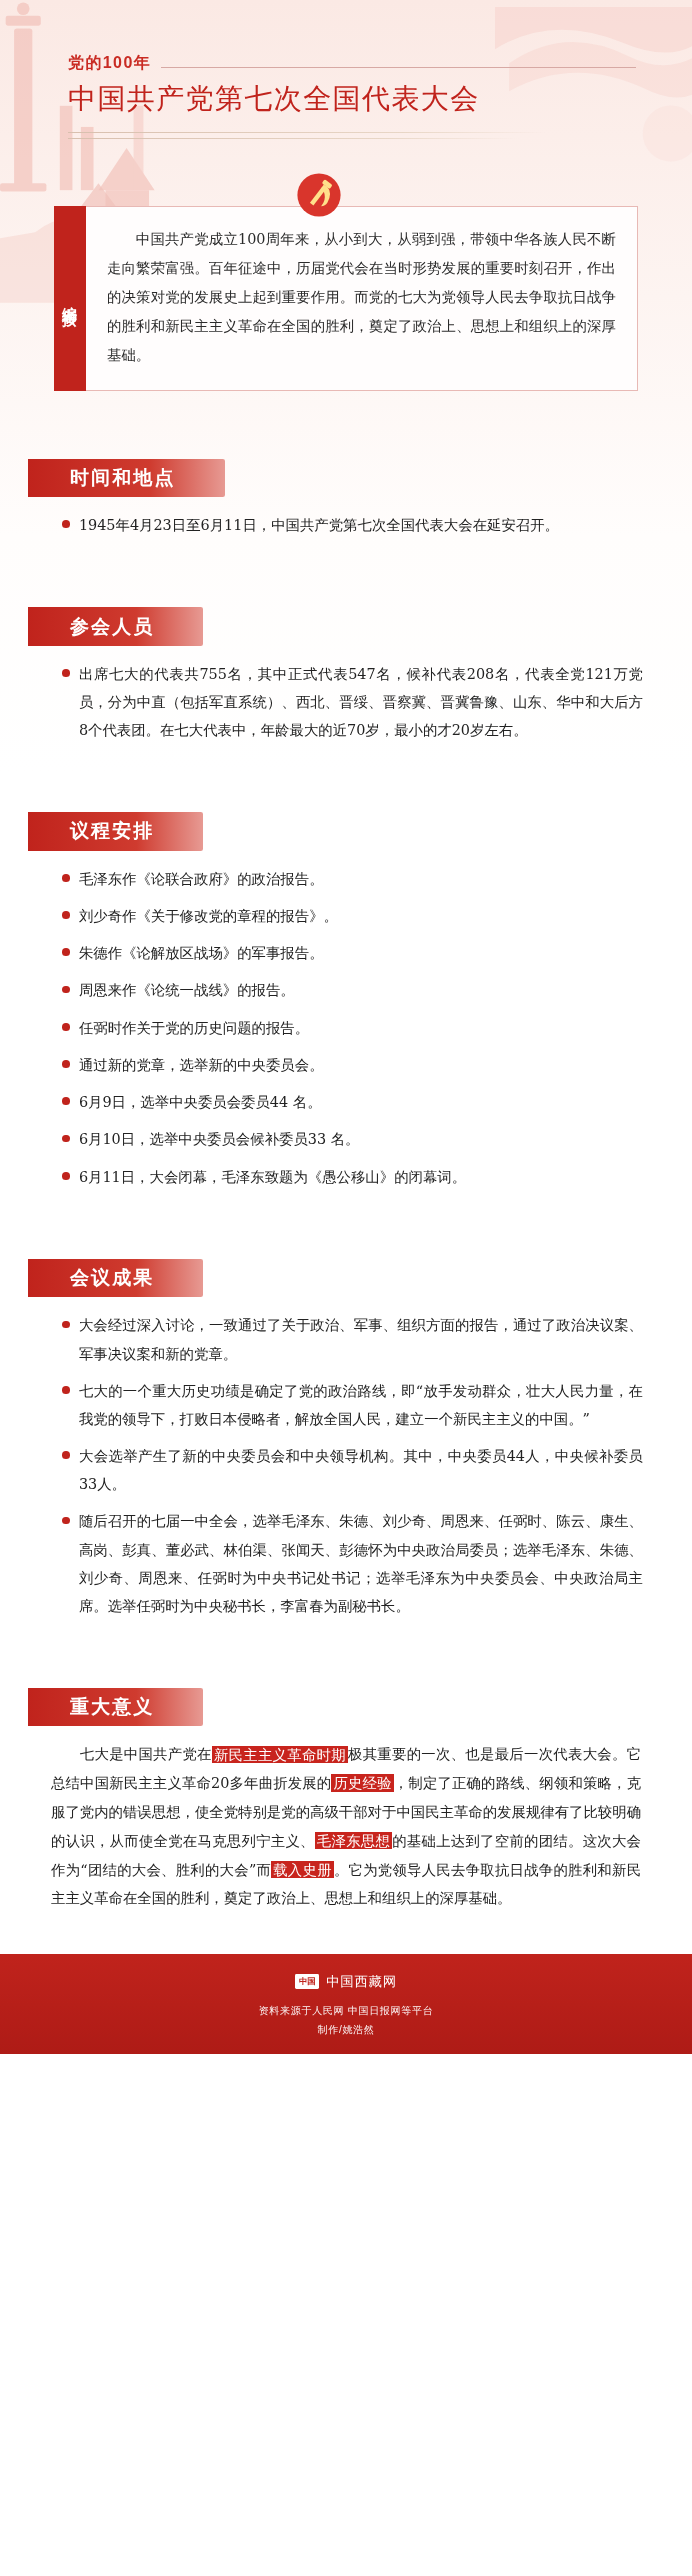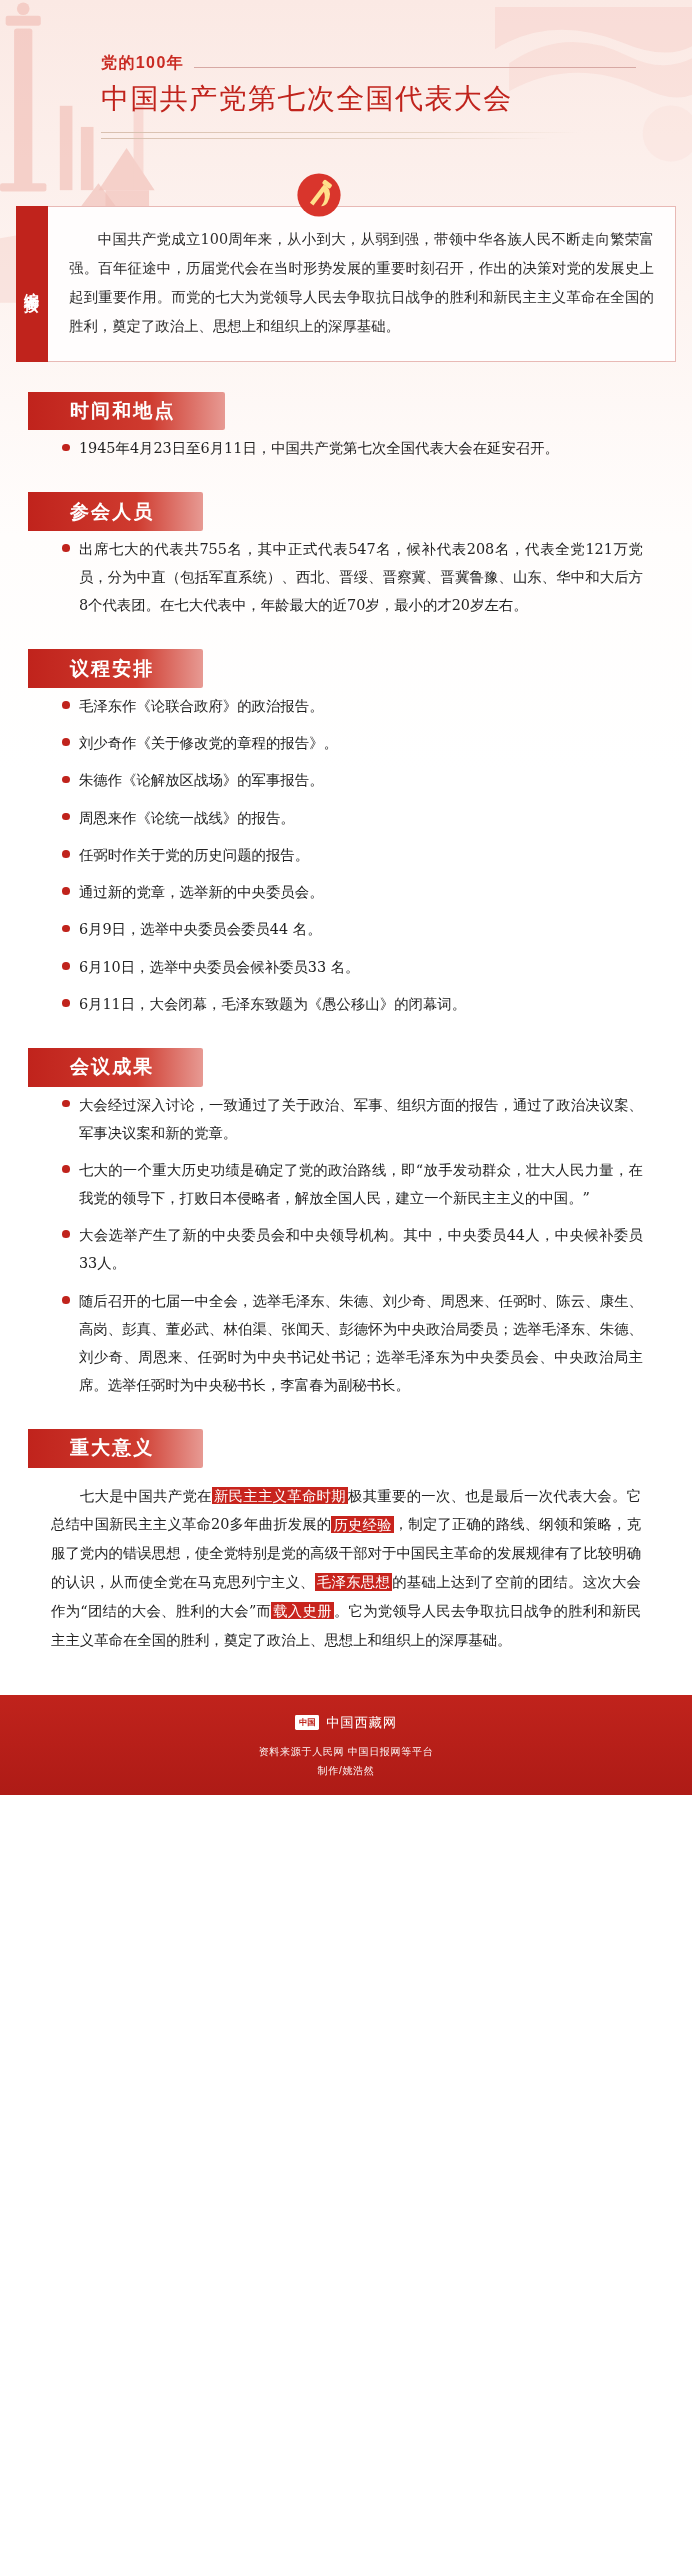--- a/index.html
+++ b/index.html
@@ -40,21 +40,21 @@
     z-index: 1;
   }
   .content {
     position: relative;
     z-index: 3;
     padding: 0 0 0 0;
   }
 
   
   .header {
-    padding: 53px 0 0 101px;
+    padding: 53px 0 0 68px;
     position: relative;
     border-radius: 16px;
   }
   .kicker {
     color: #c92b23;
     font-size: 16px;
     letter-spacing: 1.4px;
     font-weight: bold;
     margin-bottom: 7px;
   }
@@ -94,21 +94,21 @@
     position: absolute;
     left: 296px;
     top: 172px;
     width: 46px; height: 46px;
     z-index: 4;
   }
 
   
   .editor-block {
     margin: 67px auto 0 auto;
-    width: 660px;
+    width: 584px;
     display: flex;
     position: relative;
   }
   .editor-tab {
     width: 32px;
     background: #c0231c;
     color: #fff;
     font-size: 15px;
     letter-spacing: 2.8px;
     font-weight: bold;
@@ -143,23 +143,24 @@
     position: relative;
     background: linear-gradient(90deg, #c0231c 0%, #cf3b2f 62%, #e79a93 100%);
     color: #ffffff;
     font-size: 19px;
     font-weight: bold;
     letter-spacing: 2.1px;
     padding: 6.3px 49px 6.3px 42px;
     margin-left: 28px;
     border-radius: 0 2.1px 2.1px 0;
     font-family: "DejaVu Serif", "Liberation Serif", serif;
+    margin-top: 38px;
   }
   .sec-body {
-    margin: 4px 49px 0 62px;
+    margin: 14px 49px 0 62px;
   }
   .bullet-row {
     display: flex;
     align-items: flex-start;
     margin-bottom: 9.2px;
   }
   .dot {
     width: 7.7px; height: 7.7px;
     border-radius: 50%;
     background: #c0231c;

